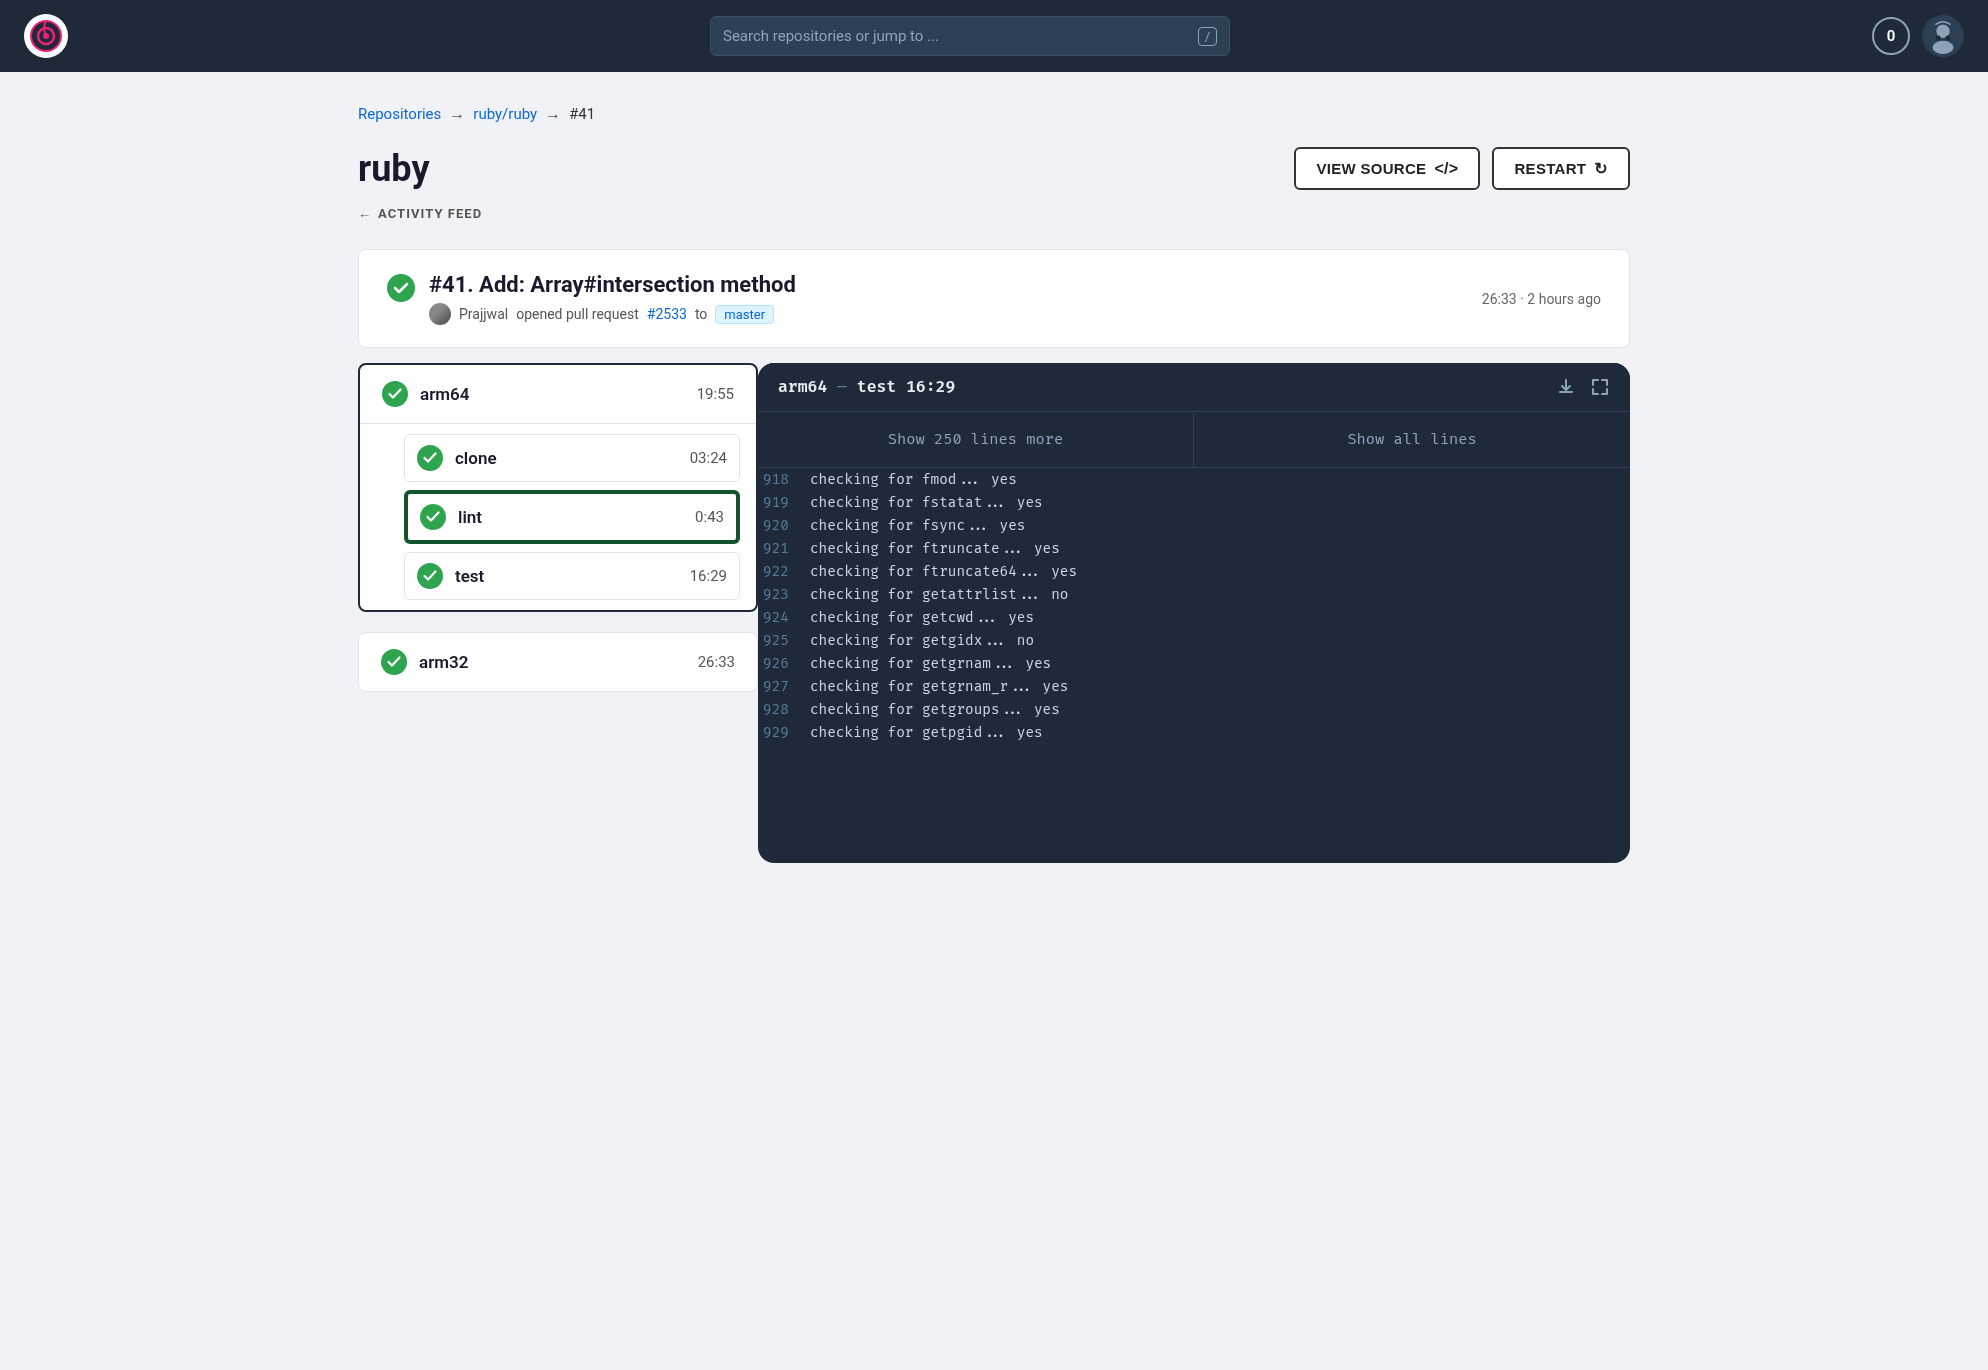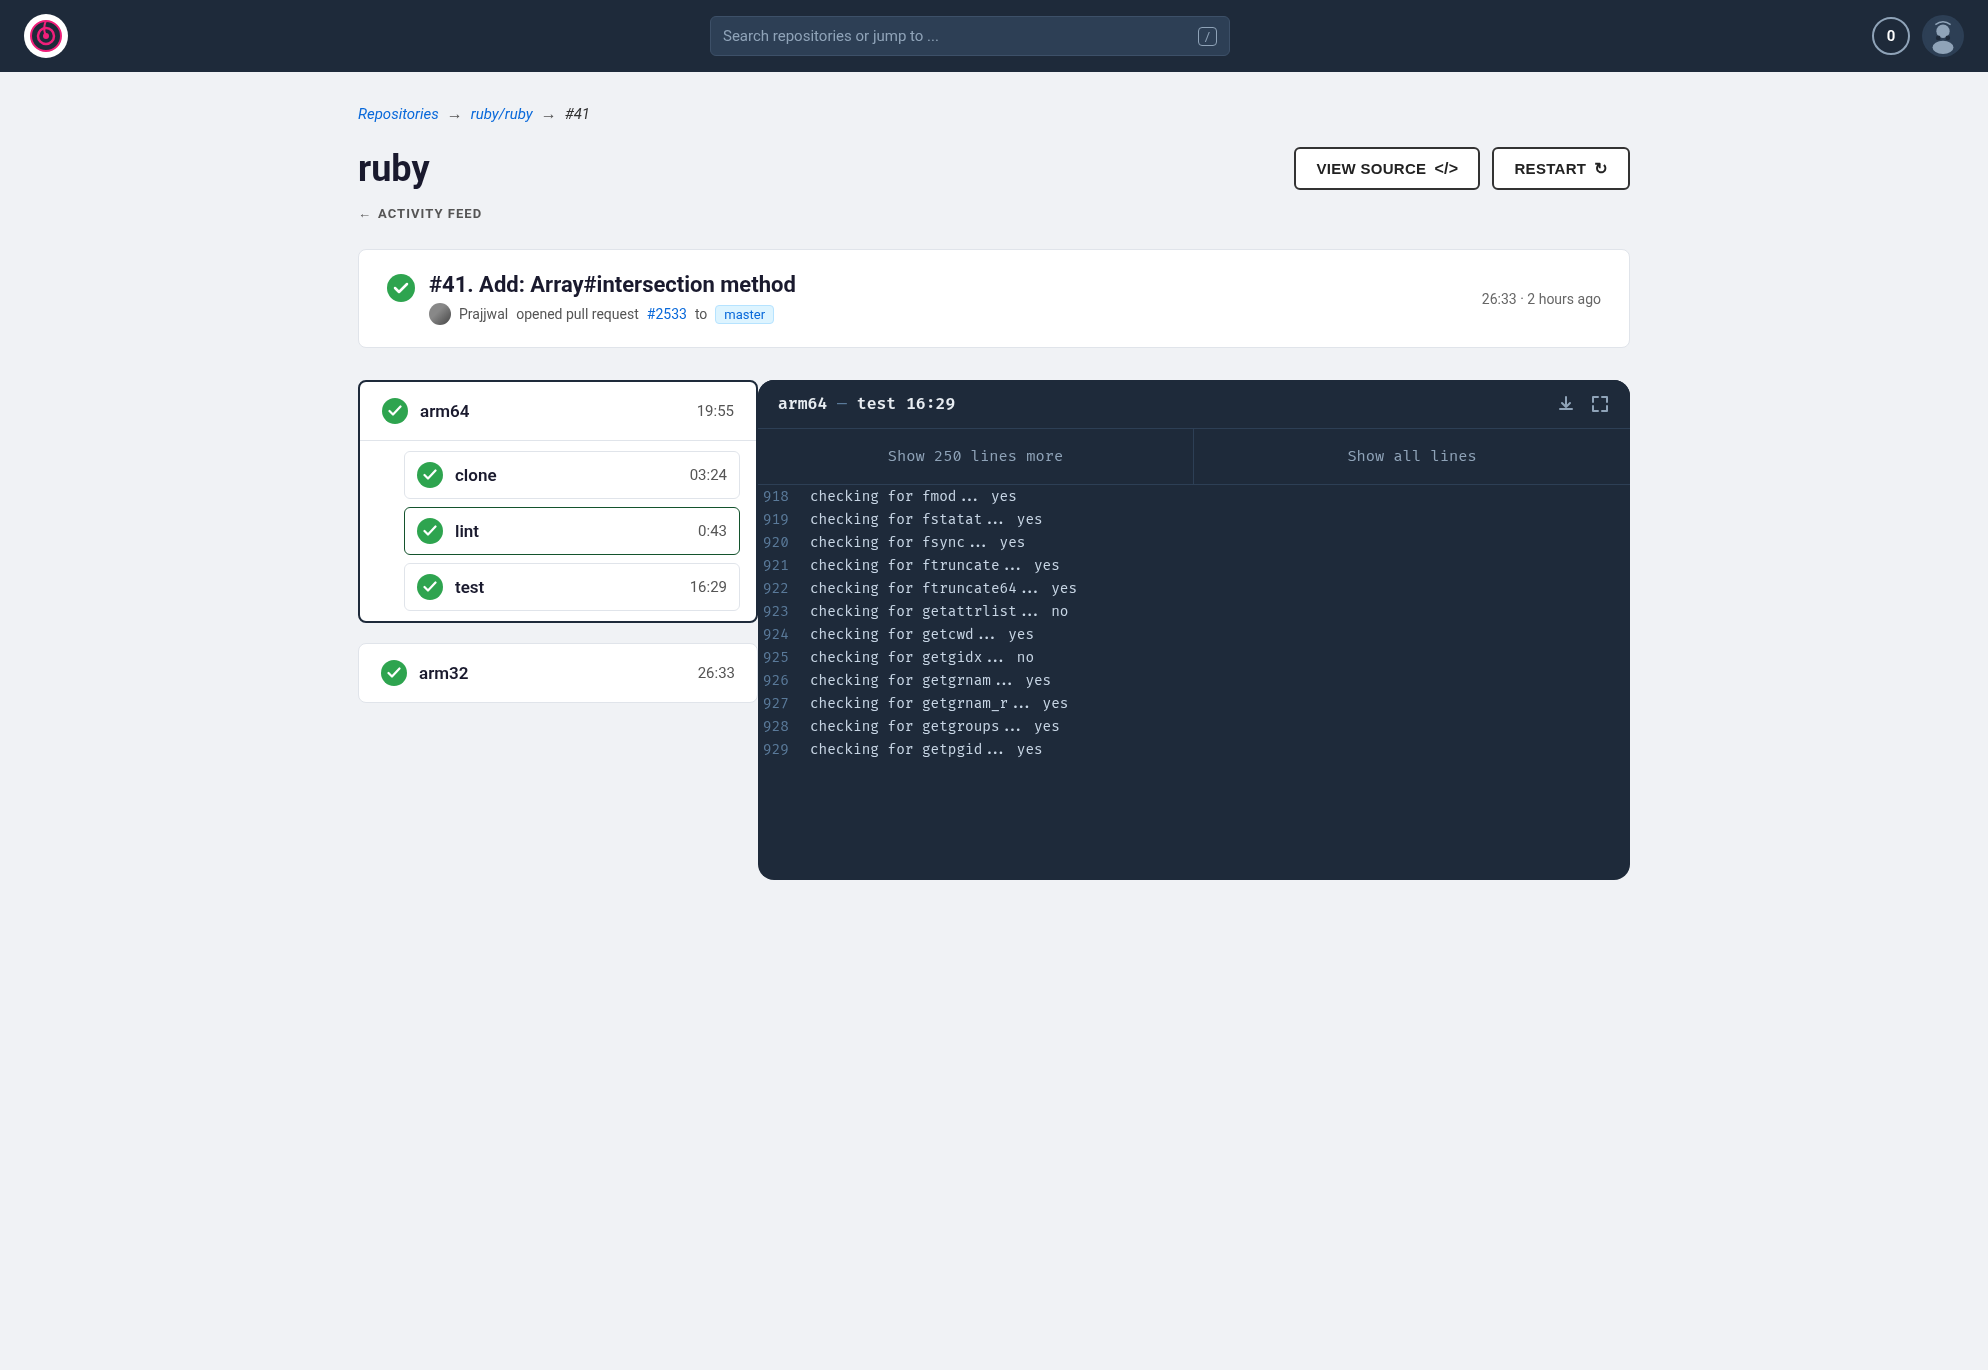--- a/index.html
+++ b/index.html
@@ -104,21 +104,20 @@
       padding: 32px 24px;
     }
 
     
     .breadcrumb {
       display: flex;
       align-items: center;
       gap: 8px;
       margin-bottom: 24px;
       font-size: 15px;
-      font-style: italic;
     }
     .breadcrumb a {
       color: #0969da;
       text-decoration: none;
     }
     .breadcrumb-sep {
       color: #555;
       font-size: 16px;
     }
     .breadcrumb-current {
@@ -169,21 +168,21 @@
       text-decoration: none;
       margin-bottom: 28px;
     }
 
     
     .job-card {
       background: #fff;
       border: 1px solid #e0e4ea;
       border-radius: 8px;
       padding: 22px 28px;
-      margin-bottom: 32px;
+      margin-bottom: 15px;
       display: flex;
       align-items: center;
       justify-content: space-between;
     }
     .job-card-left {
       display: flex;
       align-items: flex-start;
       gap: 14px;
     }
     .job-status-icon {
@@ -484,21 +483,21 @@
               <div class="step-icon">
                 <svg width="14" height="14" viewBox="0 0 14 14">
                   <polyline points="1.5,7 5,10.5 12.5,2.5" fill="none" stroke="#fff" stroke-width="2.2" stroke-linecap="round" stroke-linejoin="round"></polyline>
                 </svg>
               </div>
               <span class="step-name">clone</span>
             </div>
             <span class="step-time">03:24</span>
           </div>
 
-          <div style="display:flex; align-items:center; justify-content:space-between; padding:10px 12px; background:#fff; border:1px solid #14532d; border-radius:6px; cursor:pointer;">
+          <div style="display:flex; align-items:center; justify-content:space-between; padding:10px 12px; background:#fff; border:4px solid #14532d; border-radius:6px; cursor:pointer;">
             <div class="step-left">
               <div class="step-icon">
                 <svg width="14" height="14" viewBox="0 0 14 14">
                   <polyline points="1.5,7 5,10.5 12.5,2.5" fill="none" stroke="#fff" stroke-width="2.2" stroke-linecap="round" stroke-linejoin="round"></polyline>
                 </svg>
               </div>
               <span class="step-name">lint</span>
             </div>
             <span class="step-time">0:43</span>
           </div>

